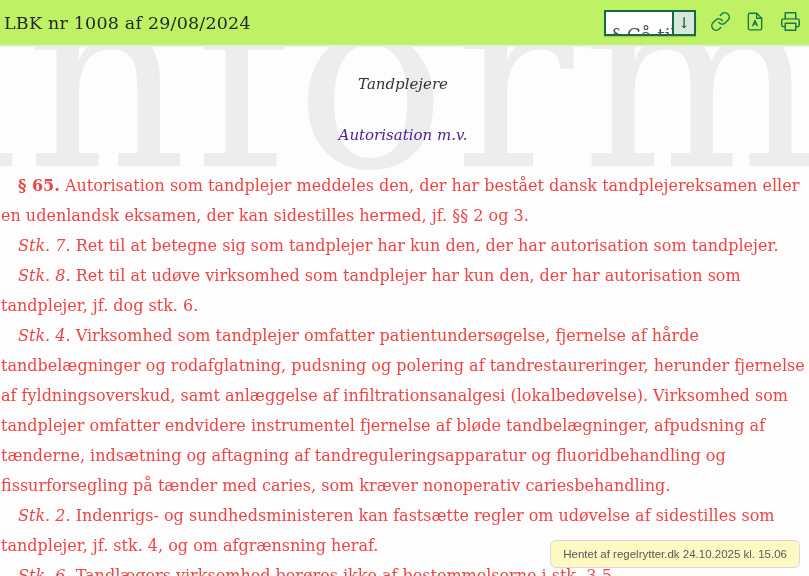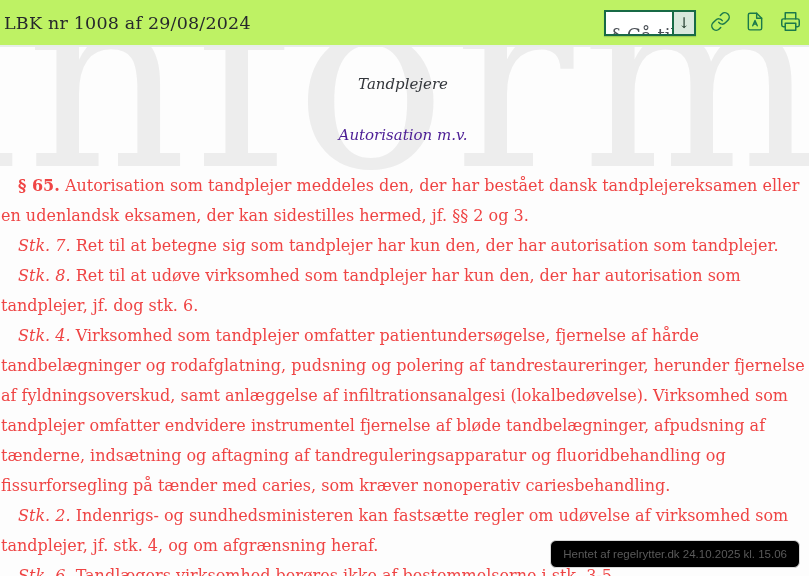--- a/index.html
+++ b/index.html
@@ -113,21 +113,21 @@
     color: #ef4444;
   }
   .label-bold { font-weight: bold; }
   .label-italic { font-style: italic; }
 
   
   .footer-stamp {
     position: absolute;
     right: 9px; bottom: 8px;
     z-index: 6;
-    background: #000000;
+    background: #fef9c3;
     border: 1px solid #d9d9d9;
     border-radius: 6px;
     padding: 7px 12px;
     font-family: "Liberation Sans", sans-serif;
     font-size: 11.5px;
     color: #5a5a5a;
     white-space: nowrap;
   }
 </style>
 </head>
@@ -188,21 +188,21 @@
     <p class="para">
       <span class="label-italic">Stk. 8.</span>
       <span>Ret til at udøve virksomhed som tandplejer har kun den, der har autorisation som tandplejer, jf. dog stk. 6.</span>
     </p>
     <p class="para">
       <span class="label-italic">Stk. 4.</span>
       <span>Virksomhed som tandplejer omfatter patientundersøgelse, fjernelse af hårde tandbelægninger og rodafglatning, pudsning og polering af tandrestaureringer, herunder fjernelse af fyldningsoverskud, samt anlæggelse af infiltrationsanalgesi (lokalbedøvelse). Virksomhed som tandplejer omfatter endvidere instrumentel fjernelse af bløde tandbelægninger, afpudsning af tænderne, indsætning og aftagning af tandreguleringsapparatur og fluoridbehandling og fissurforsegling på tænder med caries, som kræver nonoperativ cariesbehandling.</span>
     </p>
     <p class="para">
       <span class="label-italic">Stk. 2.</span>
-      <span>Indenrigs- og sundhedsministeren kan fastsætte regler om udøvelse af virksomhed som tandplejer, jf. stk. 4, og om afgrænsning heraf.</span>
+      <span>Indenrigs- og sundhedsministeren kan fastsætte regler om udøvelse af sidestilles som tandplejer, jf. stk. 4, og om afgrænsning heraf.</span>
     </p>
     <p class="para">
       <span class="label-italic">Stk. 6.</span>
       <span>Tandlægers virksomhed berøres ikke af bestemmelserne i stk. 3-5.</span>
     </p>
   </div>
 </div>
 
 <div class="footer-stamp">Hentet af regelrytter.dk 24.10.2025 kl. 15.06</div>
 

